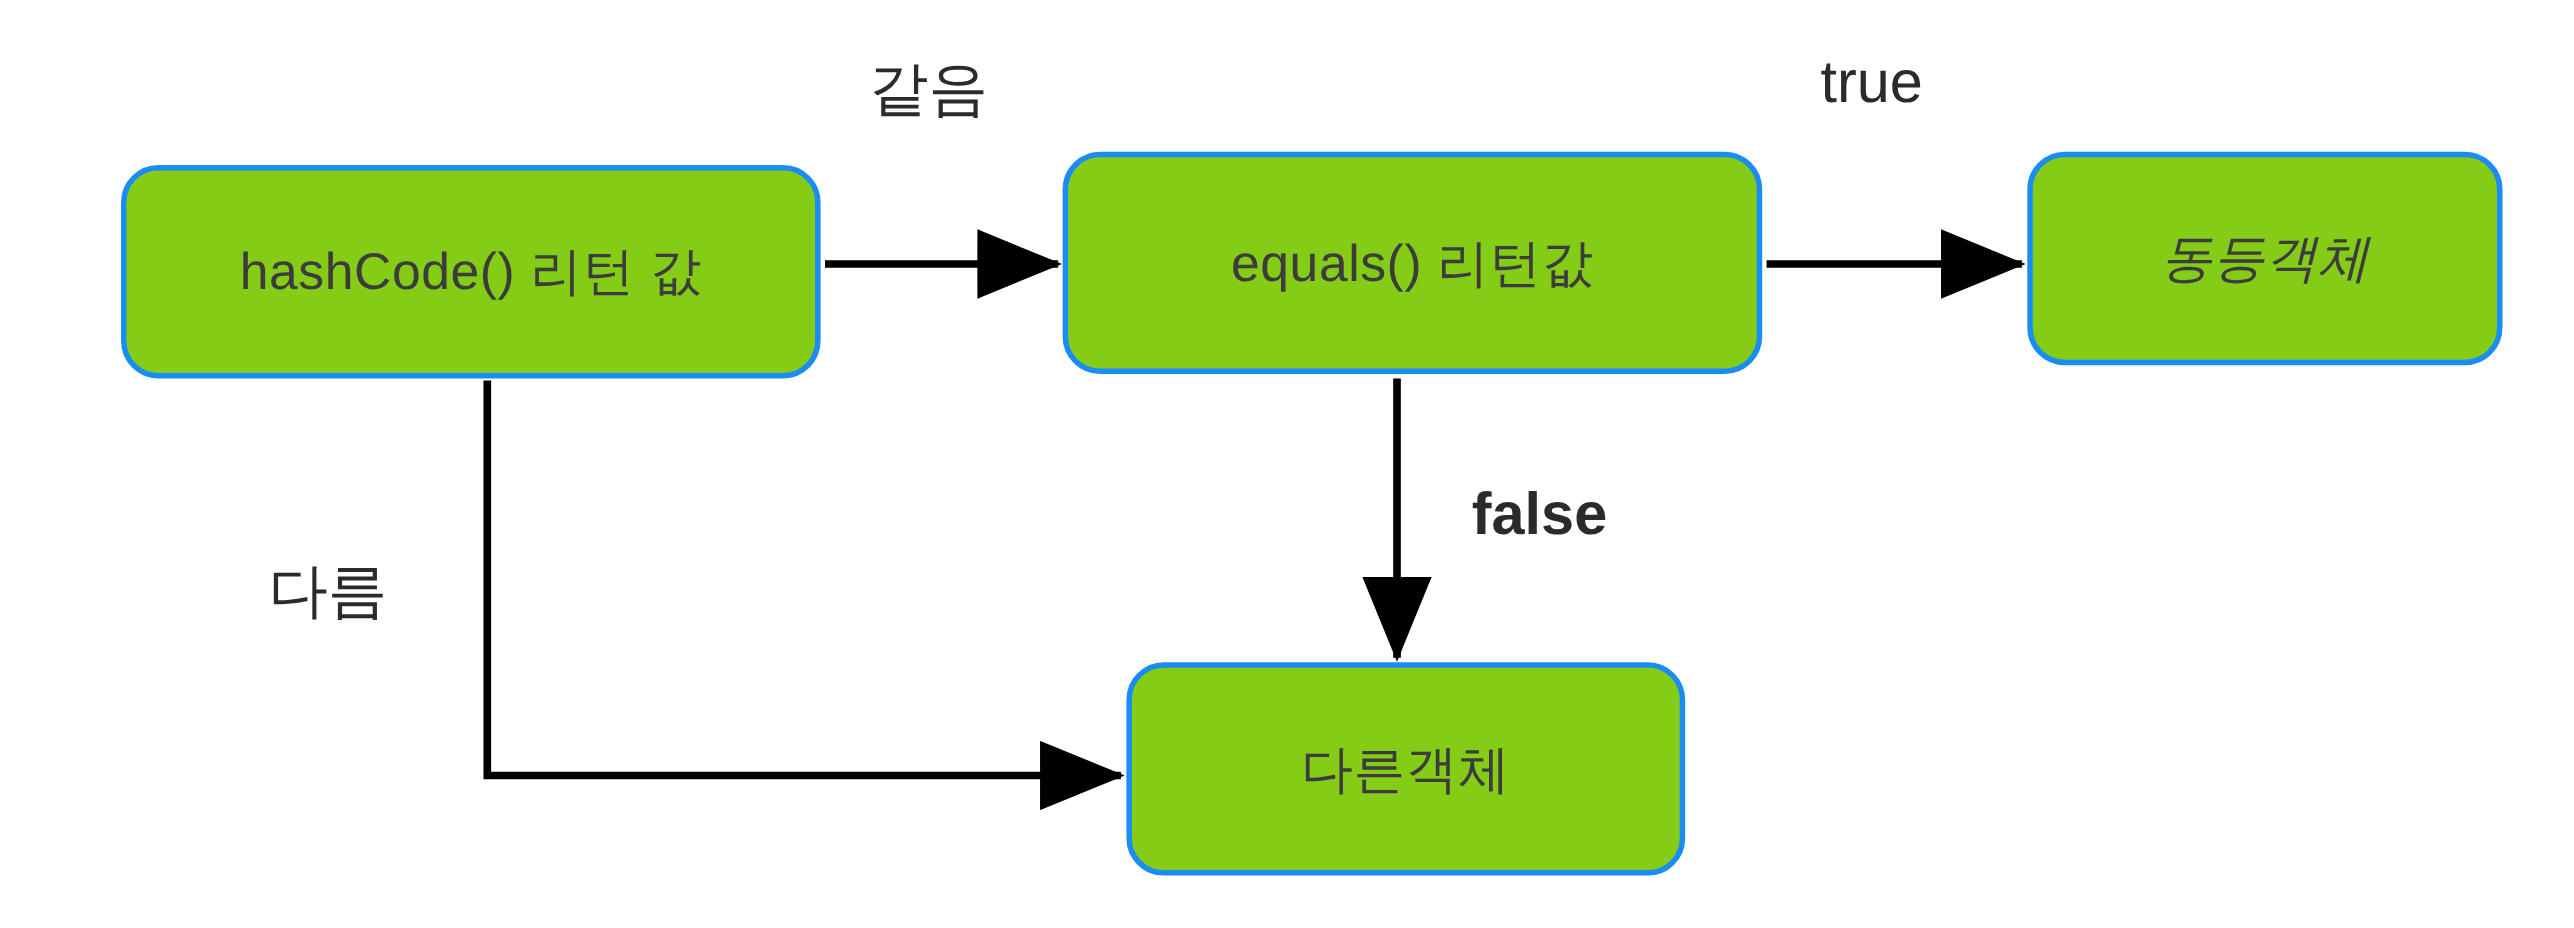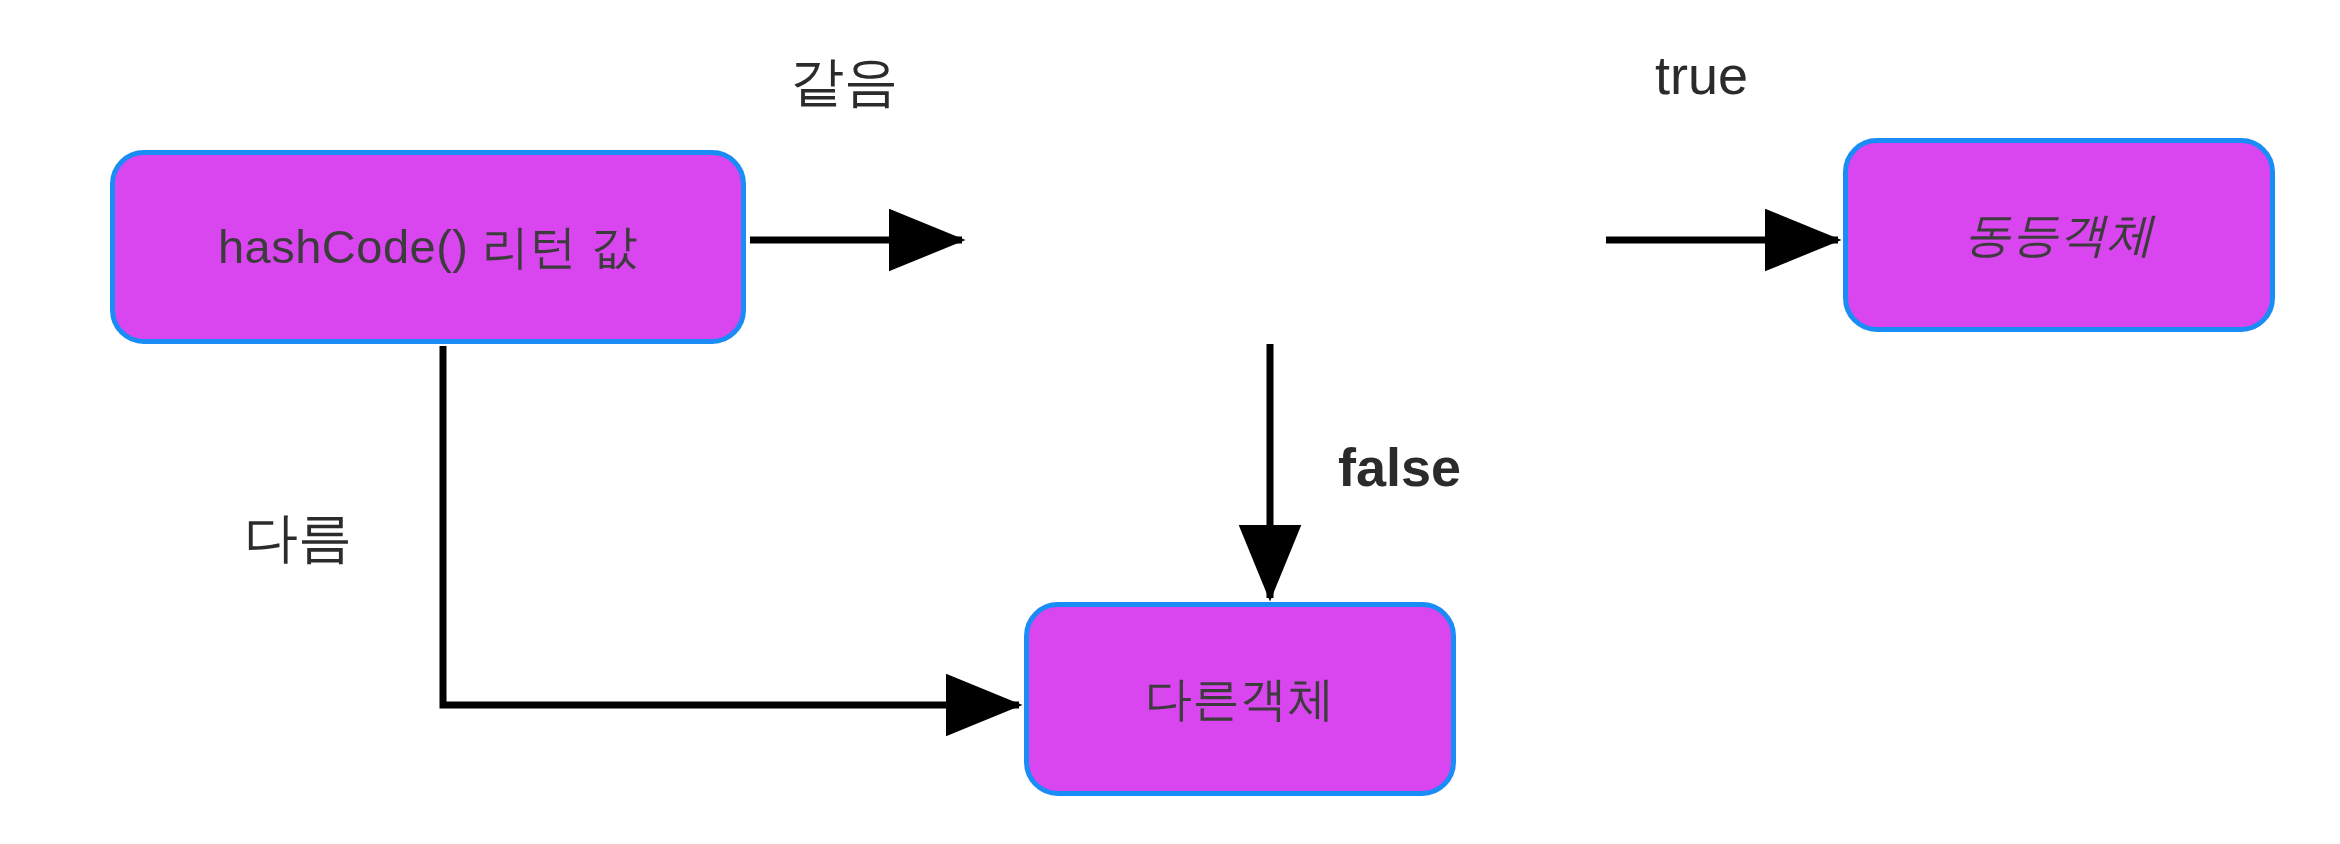--- a/index.html
+++ b/index.html
@@ -21,21 +21,21 @@
   #flow-svg {
     position: absolute;
     left: 0;
     top: 0;
     width: 2340px;
     height: 844px;
   }
   .node {
     position: absolute;
     box-sizing: border-box;
-    background: #d946ef;
+    background: #84cc16;
     border: 5px solid #1a8cf5;
     border-radius: 34px;
     display: flex;
     align-items: center;
     justify-content: center;
     color: #3c3c3c;
     font-size: 47px;
     font-weight: 400;
     letter-spacing: 0.5px;
     white-space: nowrap;
@@ -51,21 +51,21 @@
     font-size: 54px;
     font-weight: 400;
     white-space: nowrap;
     line-height: 1;
   }
 
   
   #node-hashcode { left: 110px;  top: 150px; width: 636px; height: 194px; }
   #node-equals   { left: 966px;  top: 138px; width: 636px; height: 202px; }
   #node-equal-object { left: 1843px; top: 138px; width: 432px; height: 194px; font-style: italic; }
-  #node-diff-object  { left: 1024px; top: 602px; width: 432px; height: 194px; }
+  #node-diff-object  { left: 1024px; top: 602px; width: 508px; height: 194px; }
 
   
   #label-same  { left: 790px;  top: 40px; margin-top: 14px; }
   #label-true  { left: 1655px; top: 48px; }
   #label-false { left: 1338px; top: 440px; font-weight: bold; }
   #label-diff  { left: 244px;  top: 510px; text-align: center; }
 </style>
 </head>
 <body>
 
@@ -84,20 +84,23 @@
 
     <line x1="1270" y1="344" x2="1270" y2="598" stroke="#000000" stroke-width="7" marker-end="url(#arrowhead)"></line>
 
     <path d="M 443 346 L 443 705 L 1019 705" fill="none" stroke="#000000" stroke-width="7" marker-end="url(#arrowhead)"></path>
   </svg>
 
   <div class="node" id="node-hashcode">
     <span class="node-label">hashCode() 리턴 값</span>
   </div>
 
+  <div class="node" id="node-equals">
+    <span class="node-label">equals() 리턴값</span>
+  </div>
 
   <div class="node" id="node-equal-object">
     <span class="node-label">동등객체</span>
   </div>
 
   <div class="node" id="node-diff-object">
     <span class="node-label">다른객체</span>
   </div>
 
   <div class="edge-label" id="label-same">같음</div>

